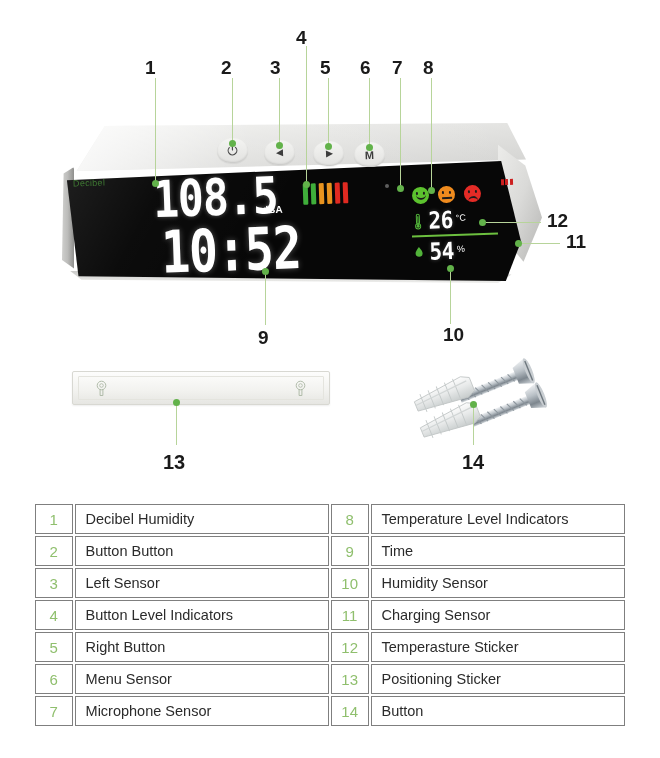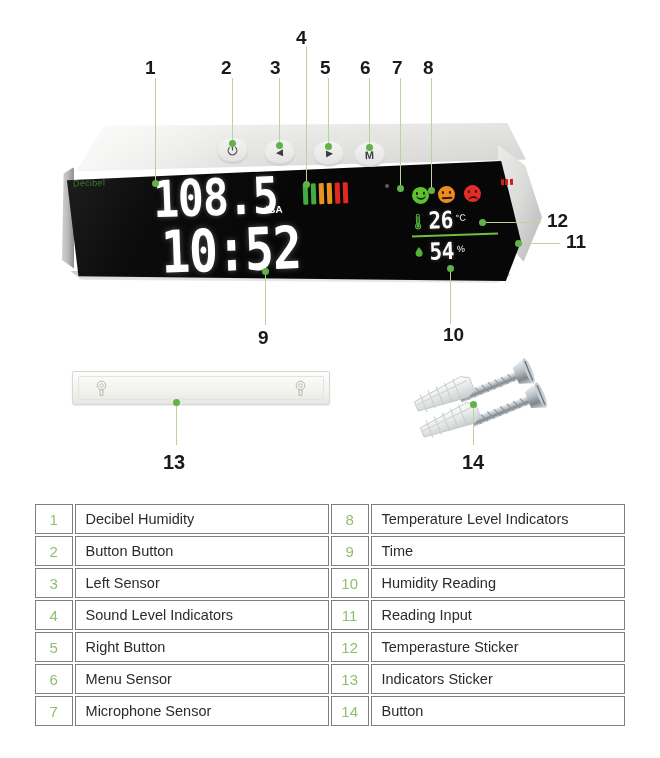--- a/index.html
+++ b/index.html
@@ -513,39 +513,39 @@
     <tr>
       <td class="num">2</td>
       <td class="txt">Button Button</td>
       <td class="num">9</td>
       <td class="txt">Time</td>
     </tr>
     <tr>
       <td class="num">3</td>
       <td class="txt">Left Sensor</td>
       <td class="num">10</td>
-      <td class="txt">Humidity Reading</td>
+      <td class="txt">Humidity Sensor</td>
     </tr>
     <tr>
       <td class="num">4</td>
-      <td class="txt">Sound Level Indicators</td>
+      <td class="txt">Button Level Indicators</td>
       <td class="num">11</td>
-      <td class="txt">Reading Input</td>
+      <td class="txt">Charging Sensor</td>
     </tr>
     <tr>
       <td class="num">5</td>
       <td class="txt">Right Button</td>
       <td class="num">12</td>
       <td class="txt">Temperasture Sticker</td>
     </tr>
     <tr>
       <td class="num">6</td>
       <td class="txt">Menu Sensor</td>
       <td class="num">13</td>
-      <td class="txt">Indicators Sticker</td>
+      <td class="txt">Positioning Sticker</td>
     </tr>
     <tr>
       <td class="num">7</td>
       <td class="txt">Microphone Sensor</td>
       <td class="num">14</td>
       <td class="txt">Button</td>
     </tr>
   </tbody>
 </table>
 

